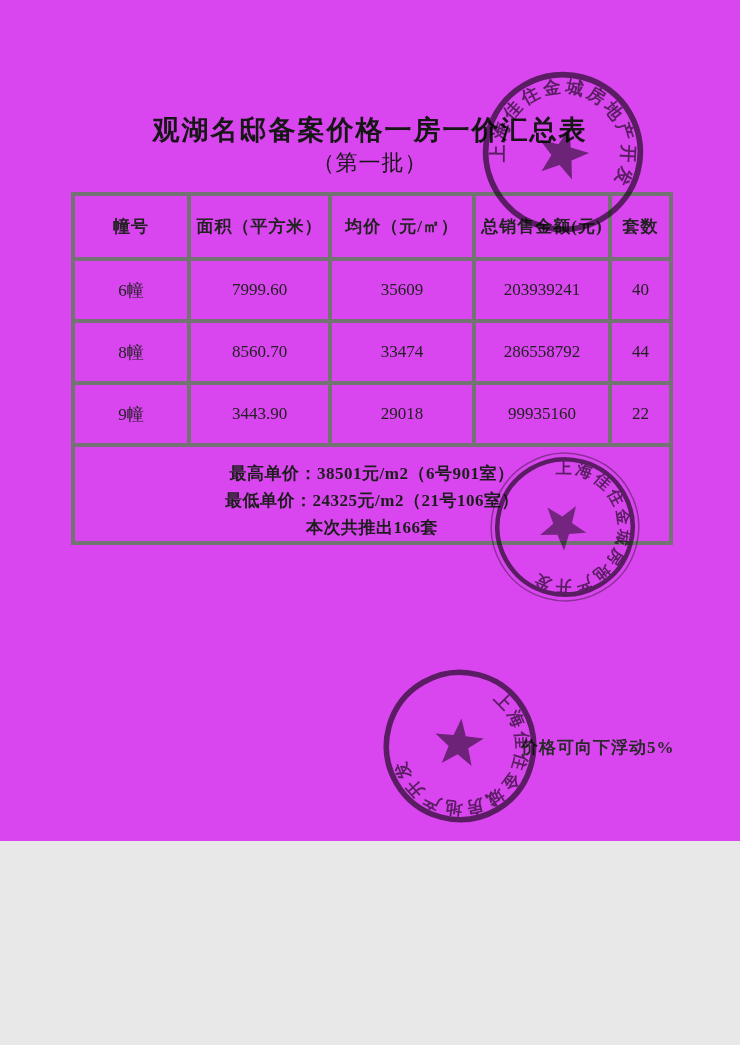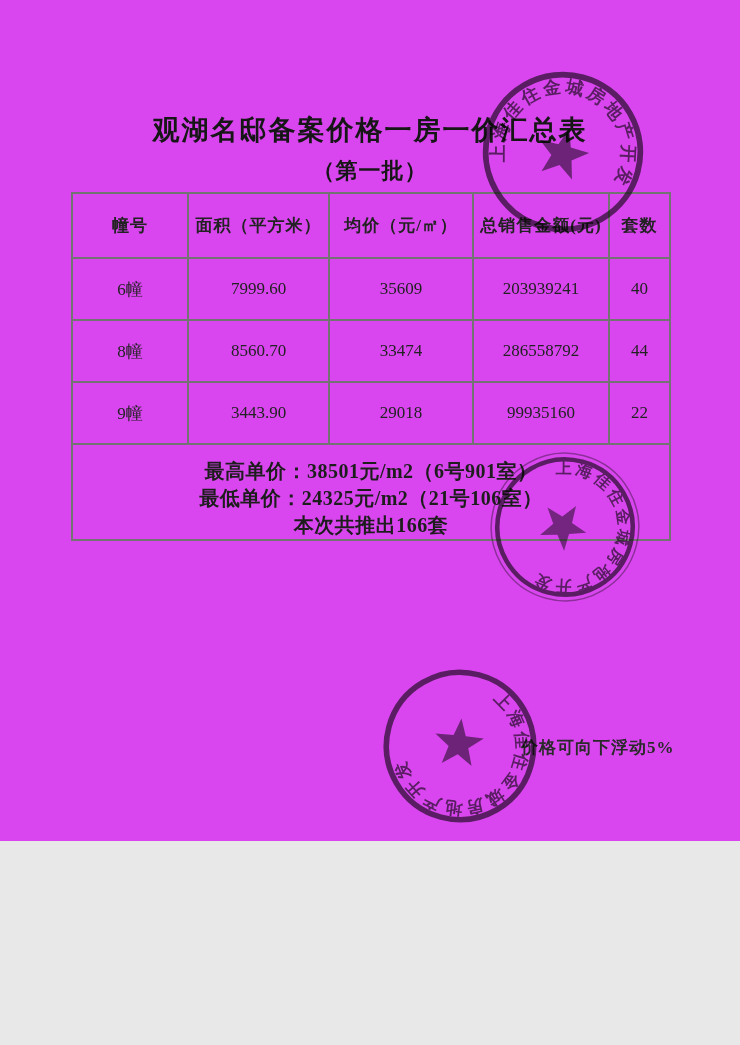--- a/index.html
+++ b/index.html
@@ -14,51 +14,51 @@
   }
   .title-block{
     position:absolute;left:0;top:112px;width:740px;
     text-align:center;
   }
   .doc-title{
     font-size:27px;font-weight:700;letter-spacing:2px;
     color:#161616;
   }
   .doc-subtitle{
-    font-size:22px;font-weight:700;letter-spacing:1px;margin-top:8px;
+    font-size:22px;font-weight:400;letter-spacing:1px;margin-top:0;
     color:#161616;
   }
   table.price-table{
     position:absolute;left:71px;top:192px;
     width:598px;
     border-collapse:collapse;
     table-layout:fixed;
     font-size:17px;
     color:#222;
   }
   table.price-table td,table.price-table th{
-    border:2px solid #737373;
+    border:4px solid #737373;
     text-align:center;
     vertical-align:middle;
     padding:0;
     font-weight:400;
   }
   table.price-table th{font-weight:600;font-size:17px;letter-spacing:1px;}
   tr.header-row{height:65px;}
   tr.data-row{height:62px;}
   tr.notes-row{height:94px;}
   .col-1{width:116px;}
   .col-2{width:141px;}
   .col-3{width:144px;}
   .col-4{width:136px;}
   .col-5{width:61px;}
   .notes-cell{vertical-align:top !important;}
   .notes-lines{padding-top:13px;text-align:center;}
   .note-line{
-    font-size:20px;font-weight:700;line-height:27px;
+    font-size:17px;font-weight:700;line-height:27px;
     letter-spacing:0.5px;color:#1d1d1d;
   }
   .remark{
     position:absolute;left:521px;top:736px;
     font-size:17px;font-weight:700;letter-spacing:1px;
     color:#2a2a2a;
   }
   .stamp{
     position:absolute;
     color:#3f3f3f;

